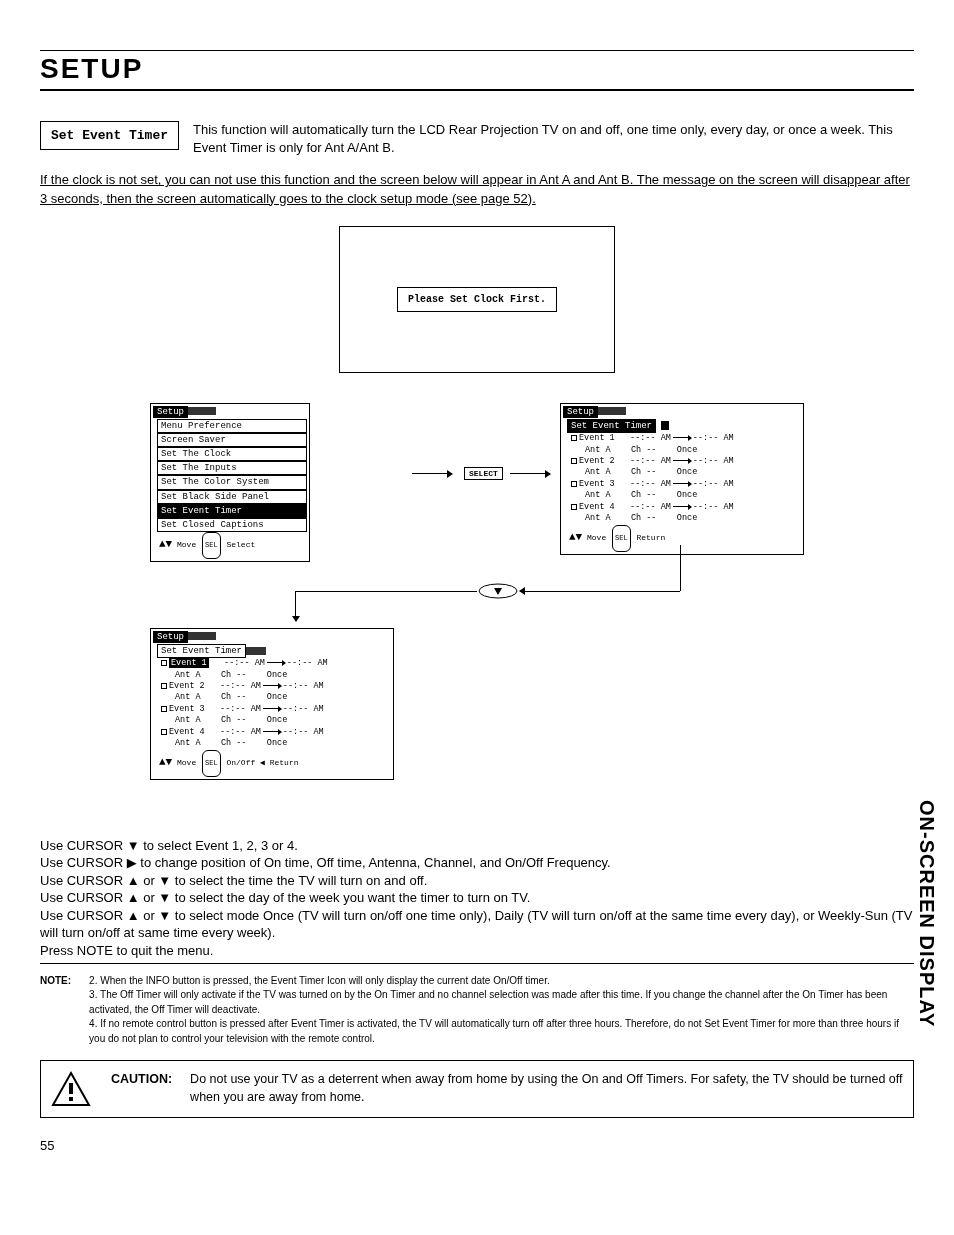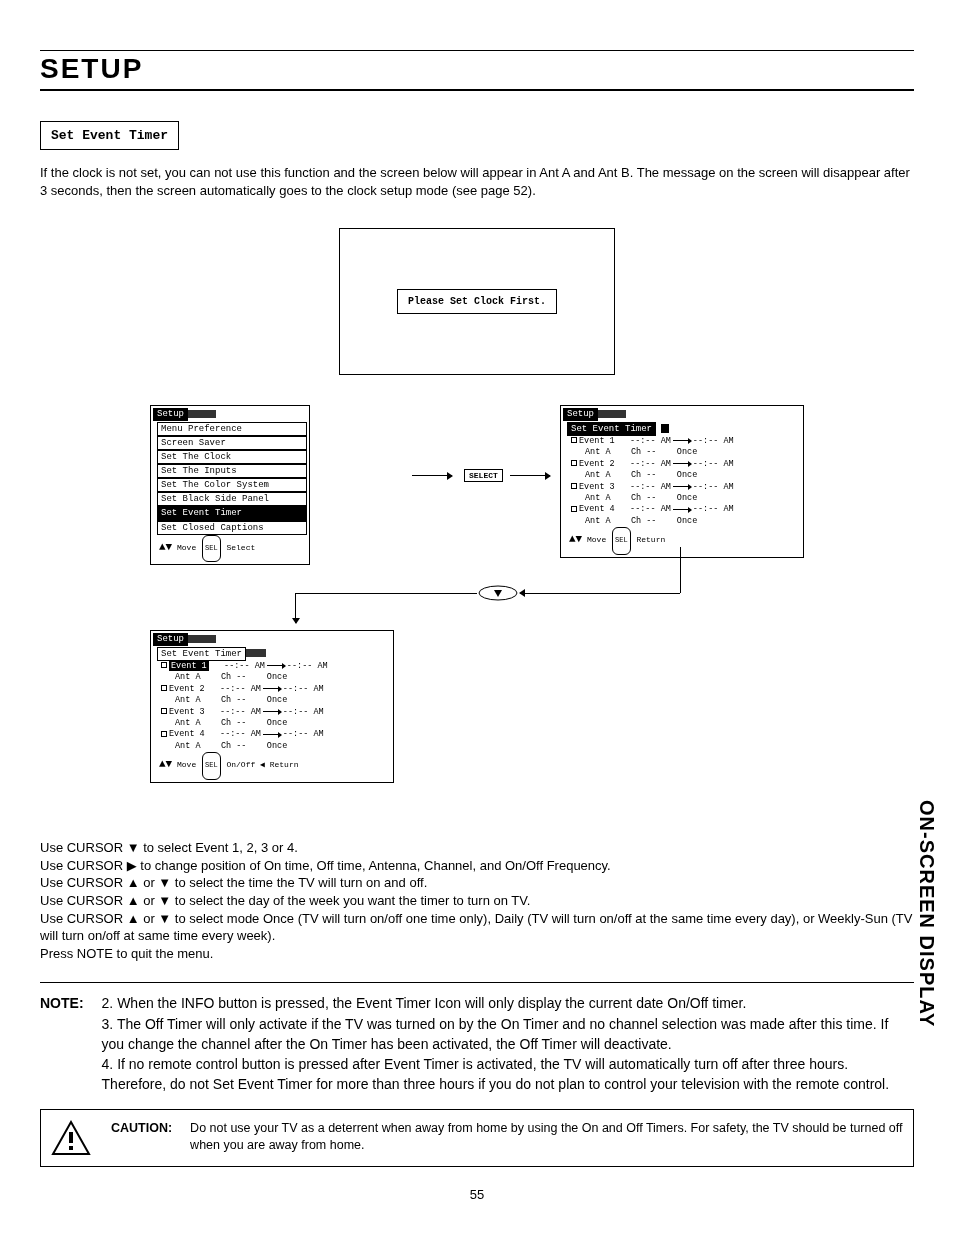--- a/index.html
+++ b/index.html
@@ -2,21 +2,21 @@
 <html><head>
 <meta charset="utf-8">
 <style>
   * { box-sizing: border-box; margin: 0; padding: 0; }
   body { font-family: Arial, Helvetica, sans-serif; font-size: 13px; background: #fff; color: #000; padding: 50px 40px; width: 954px; position: relative; }
   .page-title { font-size: 28px; font-weight: bold; letter-spacing: 2px; border-bottom: 2px solid #000; padding-bottom: 4px; margin-bottom: 30px; }
   .topline { border-top: 1px solid #000; margin-bottom: 2px; }
   .hdr-row { display: flex; align-items: flex-start; gap: 14px; margin-bottom: 14px; }
   .boxlabel { border: 1px solid #000; padding: 6px 10px; font-family: "Courier New", monospace; font-weight: bold; font-size: 13px; white-space: nowrap; }
   .intro { font-size: 13px; line-height: 1.4; }
-  .para { font-size: 13px; line-height: 1.4; margin-bottom: 28px; }
+  .para { font-size: 13px; line-height: 1.4; margin-bottom: 18px; text-decoration: underline; }
   .center-screen { border: 1px solid #000; width: 276px; margin: 0 auto 30px; padding: 60px 0; text-align: center; }
   .center-inner { border: 1px solid #000; display: inline-block; padding: 6px 10px; font-family: "Courier New", monospace; font-weight: bold; font-size: 10px; }
   .flow { position: relative; height: 420px; margin-bottom: 14px; }
   .menu-screen { border: 1px solid #000; position: absolute; font-family: "Courier New", monospace; font-size: 9px; padding: 2px; line-height: 1.35; }
   .menu-title { background:#000; color:#fff; display:inline-block; padding: 0 4px; margin-bottom:1px;}
   .menu-bar { display:inline-block; width:28px; height:8px; background:#333; vertical-align:middle;}
   .menu-item { border:1px solid #000; padding:0 3px; margin:0 0 0 4px; display:block; }
   .menu-item.sel { background:#000; color:#fff; }
   .hint { font-size:8px; padding-left:6px; }
   .hint .sel-icon { display:inline-block; border:1px solid #000; border-radius:6px; font-size:7px; padding:8px 2px; margin:0 1px;}
@@ -26,38 +26,39 @@
   .eventrow .arr:after { content:""; position:absolute; right:-1px; top:-3px; border-left:4px solid #000; border-top:3px solid transparent; border-bottom:3px solid transparent;}
   .eventsub { padding-left:22px; font-size:8.5px; }
   .btn-select { border:1px solid #000; font-family:"Courier New",monospace; font-weight:bold; font-size:8px; padding:1px 4px;}
   .flow-arrow { position:absolute; border-top:1px solid #000; height:0;}
   .flow-arrow:after{content:"";position:absolute;right:-1px;top:-4px;border-left:6px solid #000;border-top:4px solid transparent;border-bottom:4px solid transparent;}
   .down-arrow { position:absolute; border-left:1px solid #000; width:0;}
   .down-arrow:after{content:"";position:absolute;bottom:-1px;left:-4px;border-top:6px solid #000;border-left:4px solid transparent;border-right:4px solid transparent;}
   .cursor-oval { position:absolute; width:40px; height:16px; }
   .cursor-oval svg { width:100%; height:100%; }
   .instructions p { font-size:13px; line-height:1.35; }
-  .note-table { display:flex; gap:18px; border-top:1px solid #000; padding-top:10px; margin-top:20px; font-size:14px; line-height:1.45;}
+  .note-table { display:flex; gap:18px; border-top:1px solid #000; padding-top:10px; margin-top:3px; font-size:10px; line-height:1.45;}
   .note-table .lab { font-weight:bold; white-space:nowrap;}
   .caution-block { display:flex; gap:20px; border:1px solid #000; padding:10px; margin-top:14px; font-size:12.5px; line-height:1.4; align-items:flex-start;}
   .warn-icon { width:40px; height:36px; flex:none; }
   .warn-icon svg { width:100%; height:100%; }
   .caution-block .lab { font-weight:bold; padding-right:8px;}
-  .page-num { text-align:center; font-size:13px; margin-top:20px;}
+  .page-num { text-align:left; font-size:13px; margin-top:20px;}
   .side-text { position:absolute; right:16px; top:800px; font-size:20px; font-weight:bold; letter-spacing:1px; writing-mode:vertical-rl; }
   .tri { font-size:11px; }
 </style>
 </head>
 <body>
 
 <div class="topline"></div>
 <div class="page-title">SETUP</div>
 
 <div class="hdr-row">
   <div class="boxlabel">Set Event Timer</div>
+  <div class="intro">This function will automatically turn the LCD Rear Projection TV on and off, one time only, every day, or once a week.  This Event Timer is only for Ant A/Ant B.</div>
 </div>
 
 <p class="para">If the clock is not set, you can not use this function and the screen below will appear in Ant A and Ant B.  The message on the screen will disappear after 3 seconds, then the screen automatically goes to the clock setup mode (see page 52).</p>
 
 <div class="center-screen">
   <div class="center-inner">Please Set Clock First.</div>
 </div>
 
 <div class="flow">
 

